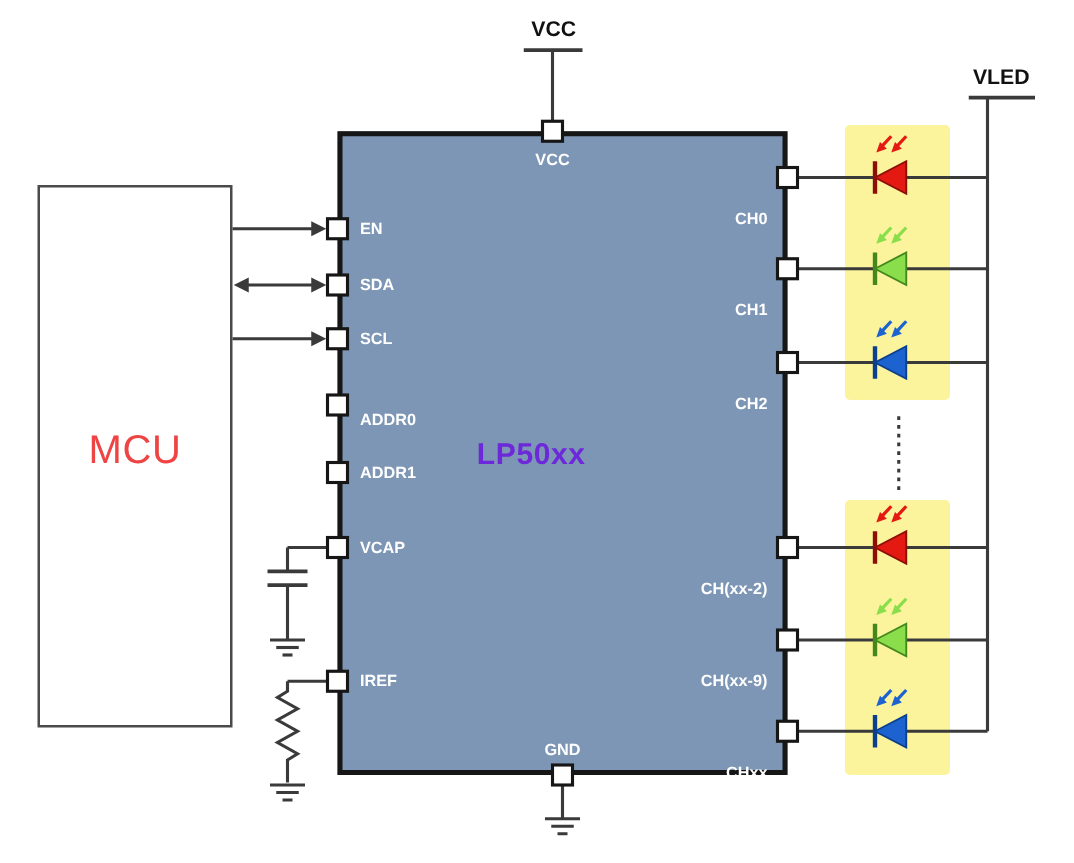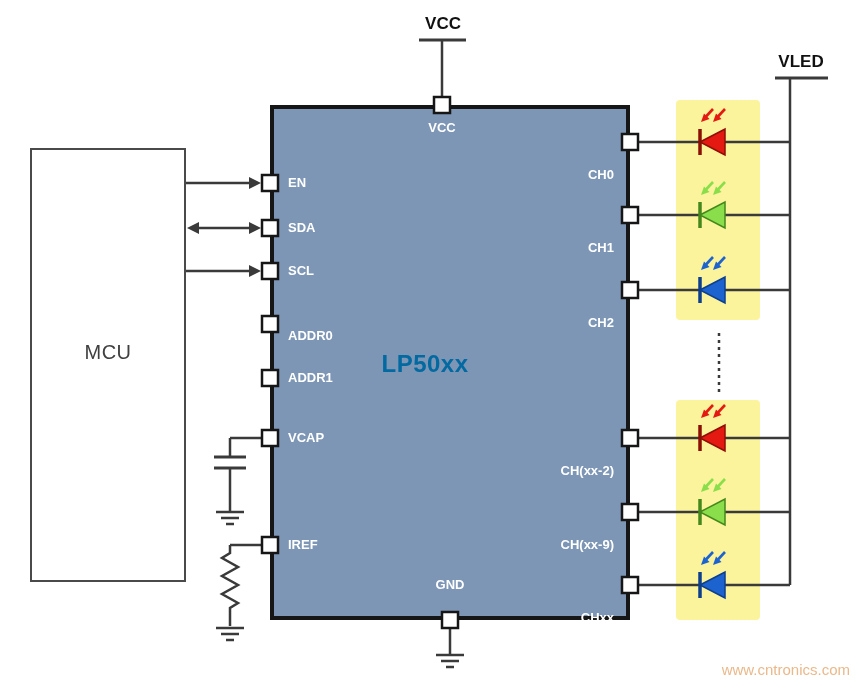--- a/index.html
+++ b/index.html
@@ -11,25 +11,25 @@
     position:absolute;left:30px;top:148px;width:156px;height:434px;
     background:#ffffff;border:2px solid #4a4a4a;box-sizing:border-box;
   }
   .chip-box{
     position:absolute;left:270px;top:105px;width:360px;height:515px;
     background:var(--chip-fill,#7d96b5);
     border:4px solid var(--chip-border,#161616);box-sizing:border-box;
   }
   .mcu-title{
     position:absolute;left:30px;top:341px;width:156px;text-align:center;
-    font-size:20px;color:#404040;letter-spacing:.5px;
+    font-size:32px;color:#ef4444;letter-spacing:.5px;
   }
   .chip-title{
     position:absolute;left:340px;top:350px;width:170px;text-align:center;
-    font-size:24px;font-weight:bold;color:#0369a1;letter-spacing:.5px;
+    font-size:24px;font-weight:bold;color:#6d28d9;letter-spacing:.5px;
   }
   .pin-label{
     position:absolute;height:16px;line-height:16px;
     font-size:13px;font-weight:bold;color:#ffffff;white-space:nowrap;
   }
   .pl{left:288px;}
   .pr{left:534px;width:80px;text-align:right;margin-top:33px;}
   .pc{text-align:center;}
   .rail-label{
     position:absolute;font-size:17px;font-weight:bold;color:#111111;
@@ -195,16 +195,15 @@
   <div class="pin-label pl" style="top:537px">IREF</div>
 
   <div class="pin-label pr" style="top:134px">CH0</div>
   <div class="pin-label pr" style="top:207px">CH1</div>
   <div class="pin-label pr" style="top:282px">CH2</div>
   <div class="pin-label pr" style="top:430px">CH(xx-2)</div>
   <div class="pin-label pr" style="top:504px">CH(xx-9)</div>
   <div class="pin-label pr" style="top:577px">CHxx</div>
 
   <div class="pin-label pc" style="left:412px;top:120px;width:60px;">VCC</div>
-  <div class="pin-label pc" style="left:420px;top:577px;width:60px;">GND</div>
-
-  <div class="watermark">www.cntronics.com</div>
+  <div class="pin-label pc" style="left:420px;top:592px;width:60px;">GND</div>
+
 </div>
 
 </body></html>

